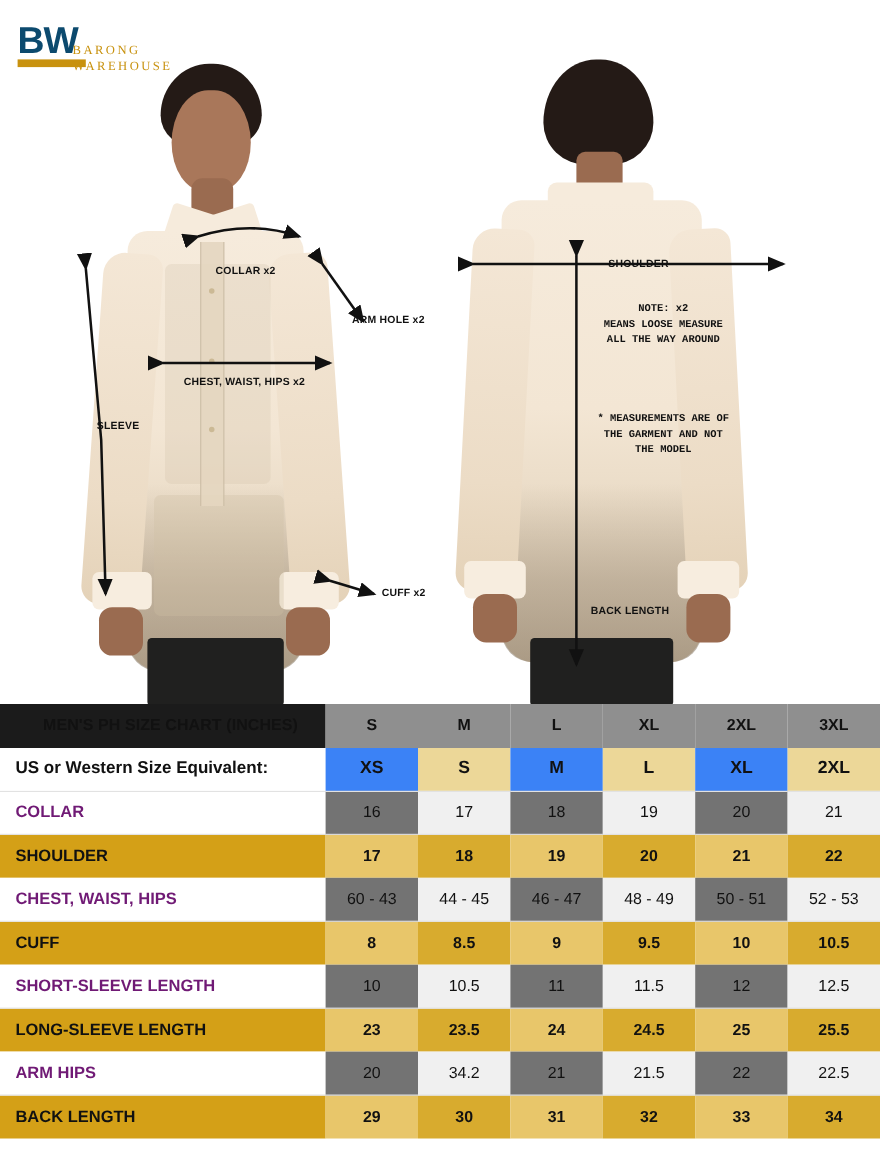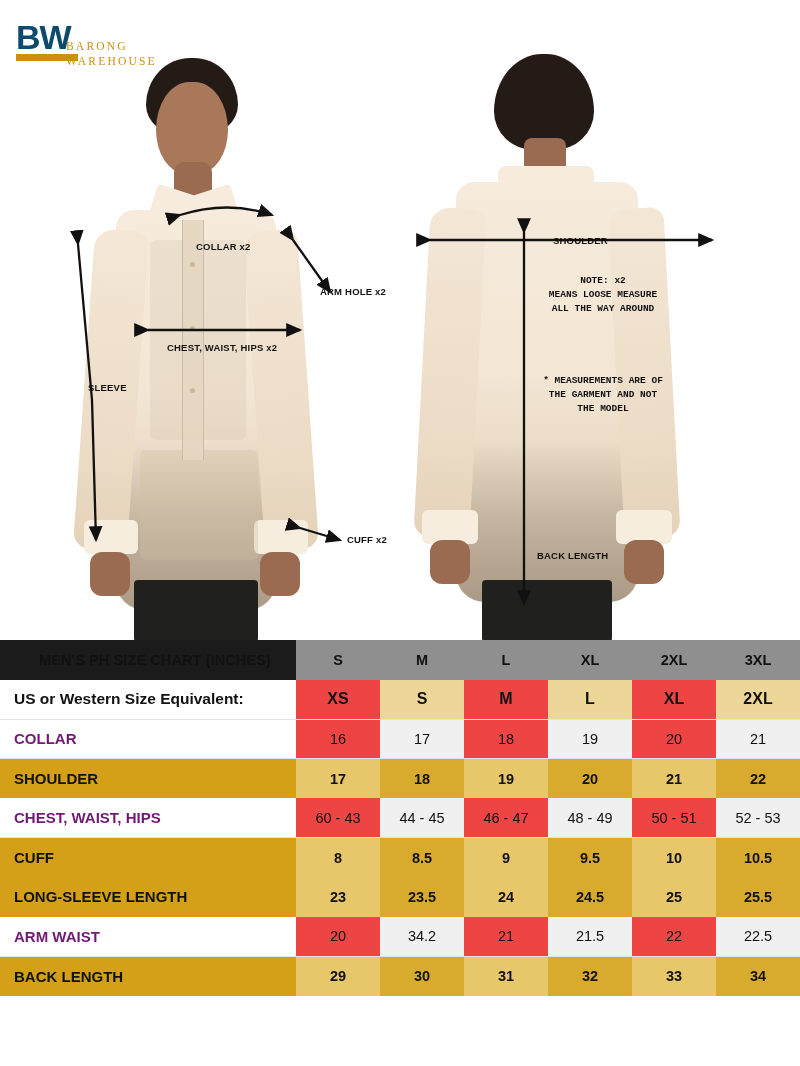--- a/index.html
+++ b/index.html
@@ -171,24 +171,24 @@
     background: #8f8f8f; color: #ffffff;
     font-weight: bold; font-size: 17px;
   }
   .row-gold .rl { background: #d4a017; color:#111; font-weight: bold; text-align:left; padding-left:14px !important; font-size:15px;}
   .row-gold .gc-a { background: #e8c66a; font-weight: bold; }
   .row-gold .gc-b { background: #d8ab2e; font-weight: bold; }
   .row-eq .rl {
     background: #ffffff; color:#111; font-weight: bold; text-align:left; padding-left:14px !important;
     font-size: 15.5px;
   }
-  .row-eq .ec-a { background:#ef4444; font-weight:bold; font-size:16px;}
+  .row-eq .ec-a { background:#3b82f6; font-weight:bold; font-size:16px;}
   .row-eq .ec-b { background:#ecd798; font-weight:bold; font-size:16px;}
   .row-white .rl { background:#ffffff; color:#701a75; font-weight:bold; text-align:left; padding-left:14px !important; font-size:15px;}
-  .row-white .wc-a { background:#ef4444; }
+  .row-white .wc-a { background:#737373; }
   .row-white .wc-b { background:#f0f0f0; }
   table.sizechart tr.row-white td,
   table.sizechart tr.row-eq td { border-bottom: 1px solid #e2e2e2; }
 </style>
 </head>
 <body>
 
 <div id="page">
 
   <div class="photo-area">
@@ -356,33 +356,42 @@
         <tr class="row-gold">
           <td class="rl">CUFF</td>
           <td class="gc-a">8</td>
           <td class="gc-b">8.5</td>
           <td class="gc-a">9</td>
           <td class="gc-b">9.5</td>
           <td class="gc-a">10</td>
           <td class="gc-b">10.5</td>
         </tr>
 
+        <tr class="row-white">
+          <td class="rl">SHORT-SLEEVE LENGTH</td>
+          <td class="wc-a">10</td>
+          <td class="wc-b">10.5</td>
+          <td class="wc-a">11</td>
+          <td class="wc-b">11.5</td>
+          <td class="wc-a">12</td>
+          <td class="wc-b">12.5</td>
+        </tr>
 
         <tr class="row-gold">
           <td class="rl">LONG-SLEEVE LENGTH</td>
           <td class="gc-a">23</td>
           <td class="gc-b">23.5</td>
           <td class="gc-a">24</td>
           <td class="gc-b">24.5</td>
           <td class="gc-a">25</td>
           <td class="gc-b">25.5</td>
         </tr>
 
         <tr class="row-white">
-          <td class="rl">ARM WAIST</td>
+          <td class="rl">ARM HIPS</td>
           <td class="wc-a">20</td>
           <td class="wc-b">34.2</td>
           <td class="wc-a">21</td>
           <td class="wc-b">21.5</td>
           <td class="wc-a">22</td>
           <td class="wc-b">22.5</td>
         </tr>
 
         <tr class="row-gold">
           <td class="rl">BACK LENGTH</td>

